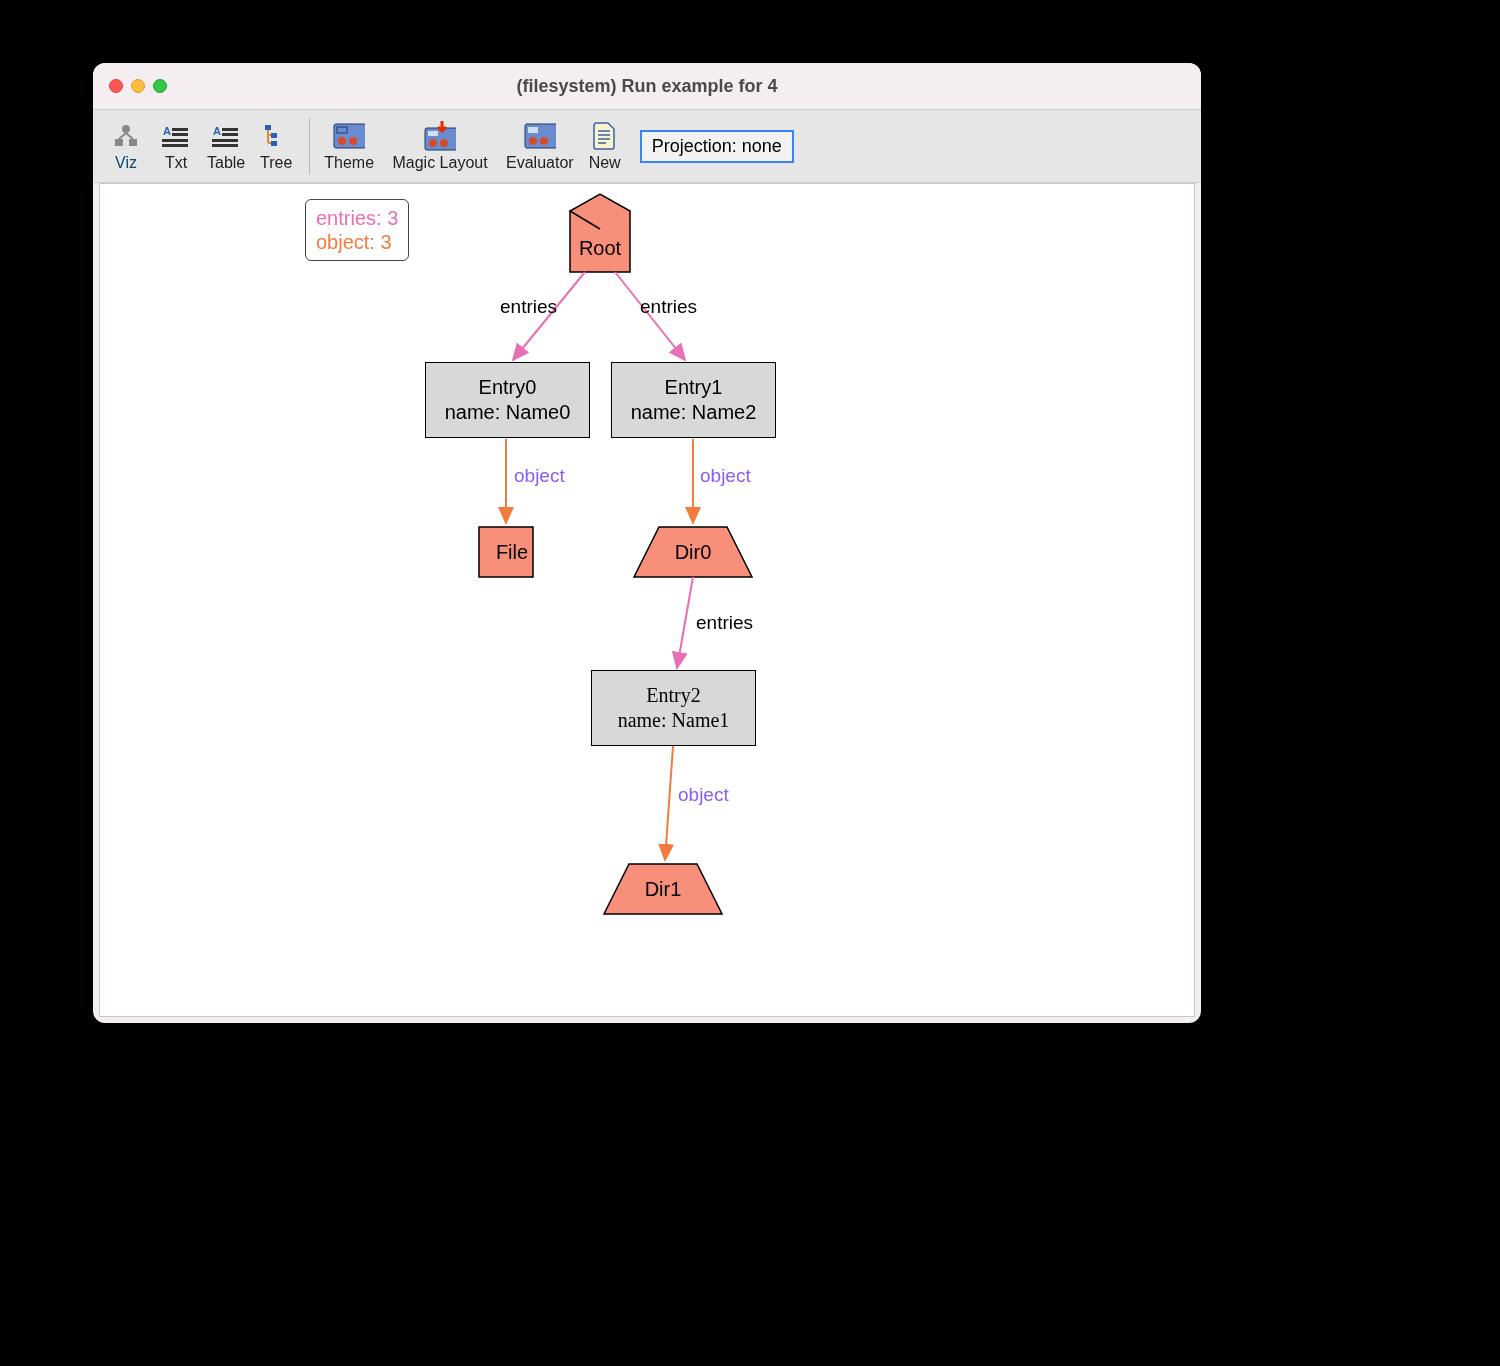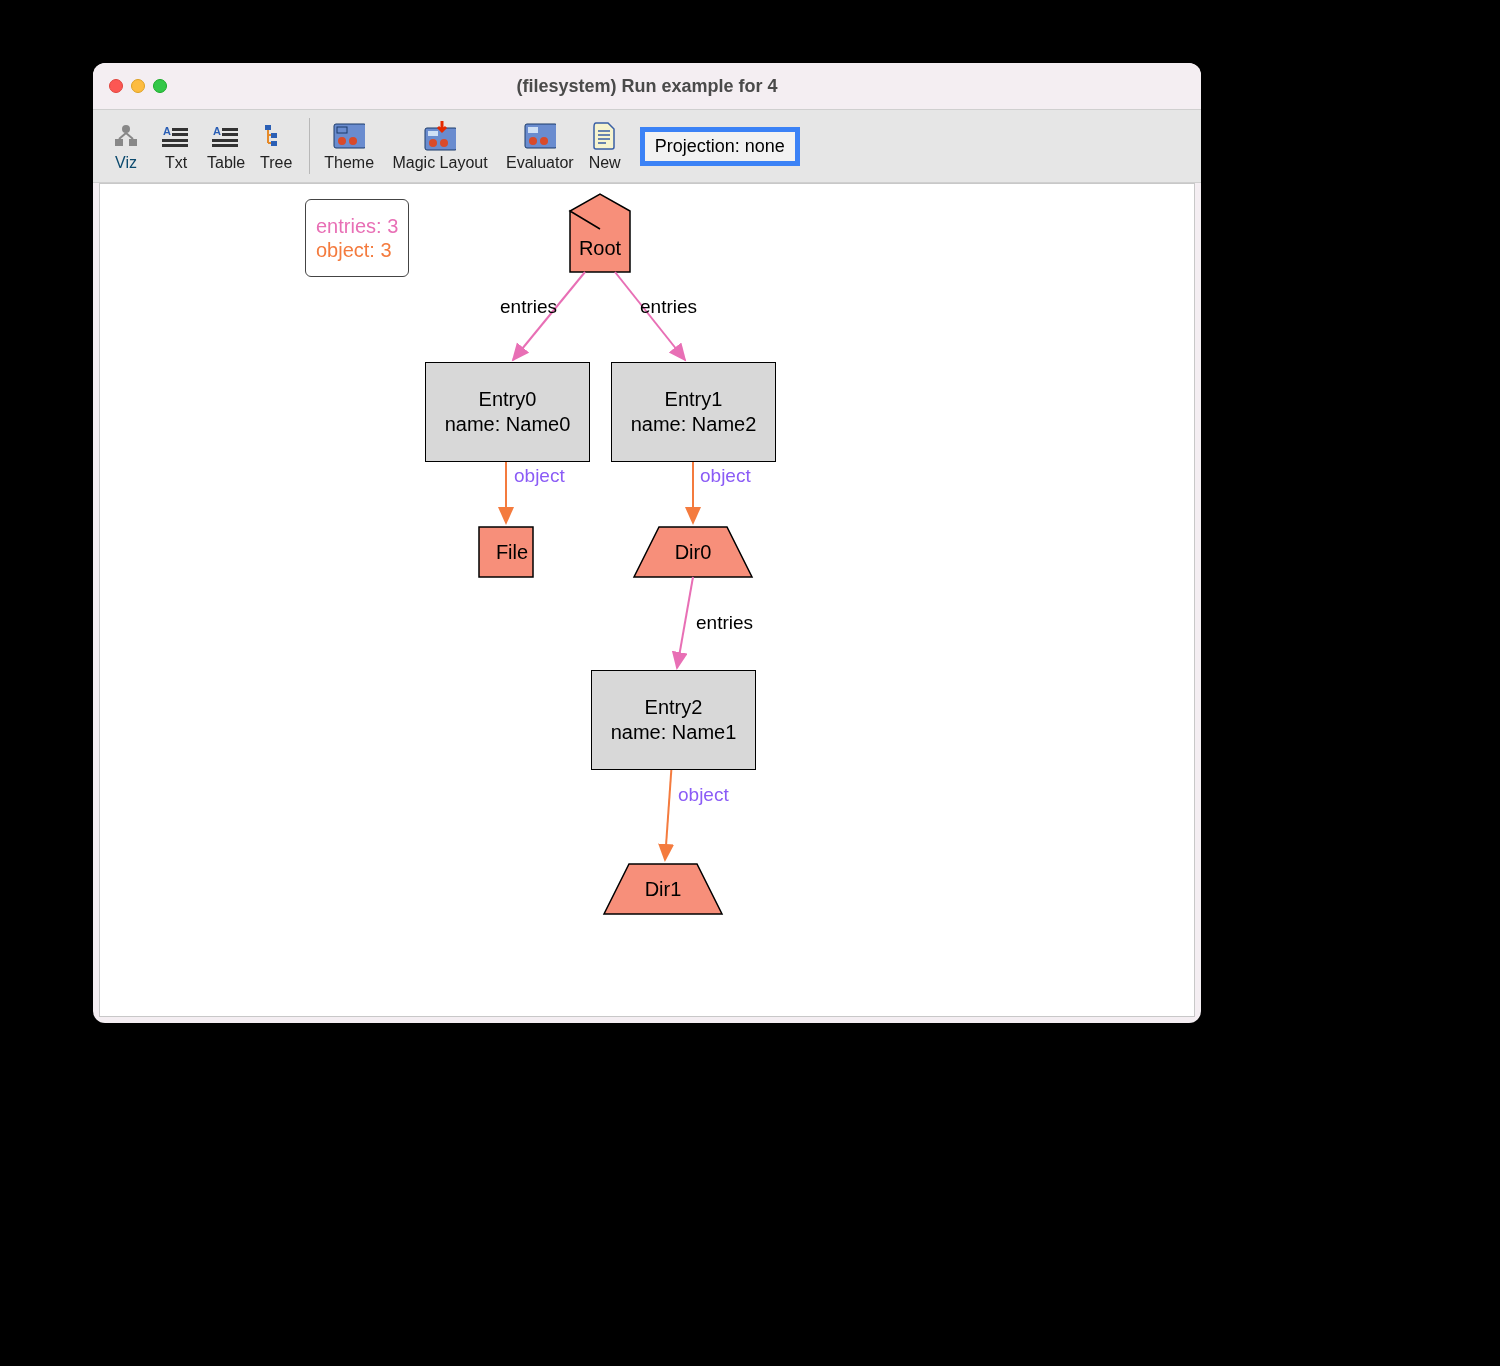--- a/index.html
+++ b/index.html
@@ -80,42 +80,42 @@
   .tb-item.active { color: #0c4a6e; }
   .sep {
     width: 1px;
     height: 56px;
     background: #b8b8b8;
     margin: 0 8px;
   }
   .proj {
     margin-left: 10px;
     background: #f2f2f2;
-    border: 5px solid #3b82f6;
+    border: 2px solid #3b82f6;
     padding: 4px 10px;
     font-size: 18px;
     color: #000;
   }
   .canvas {
     flex: 1;
     background: #fff;
     border: 1px solid #c8c8c8;
     margin: 0 6px 6px 6px;
     position: relative;
     overflow: hidden;
   }
   .canvas svg { position: absolute; left:0; top:0; }
   .legend-box {
     position: absolute;
     left: 205px;
     top: 15px;
     background: #fff;
     border: 1px solid #444;
     border-radius: 6px;
-    padding: 14px 10px;
+    padding: 6px 10px;
     font-size: 20px;
     line-height: 1.2;
   }
   .legend-entries { color: #e86fb5; }
   .legend-object  { color: #f47b3e; }
 
   
   .node {
     position: absolute;
     display: flex;
@@ -123,21 +123,21 @@
     align-items: center;
     justify-content: center;
     font-size: 20px;
     color: #000;
   }
   .entry-box {
     background: #d8d8d8;
     border: 1.5px solid #000;
     text-align: left;
     line-height: 1.25;
-    padding: 24px 12px;
+    padding: 12px 12px;
   }
   .edge-label {
     position: absolute;
     font-size: 19px;
     pointer-events: none;
   }
   .lbl-entries { color: #000000; }
   .lbl-object  { color: #8b5cf6; }
 
   
@@ -311,21 +311,21 @@
     <div class="node entry-box" style="left:325px; top:178px; width:165px;">
       <div>Entry0</div>
       <div>name: Name0</div>
     </div>
 
     <div class="node entry-box" style="left:511px; top:178px; width:165px;">
       <div>Entry1</div>
       <div>name: Name2</div>
     </div>
 
-    <div class="node entry-box" style="left:491px; top:486px; width:165px;">
+    <div class="node entry-box" style="left:491px; top:486px; width:165px;font-family:Liberation Serif, serif;">
       <div>Entry2</div>
       <div>name: Name1</div>
     </div>
 
     <div class="node" style="left:379px; top:343px; width:54px; height:50px;padding-left:12px;">
       <span>File</span>
     </div>
     <div class="node" style="left:534px; top:343px; width:118px; height:50px;">
       <span>Dir0</span>
     </div>

